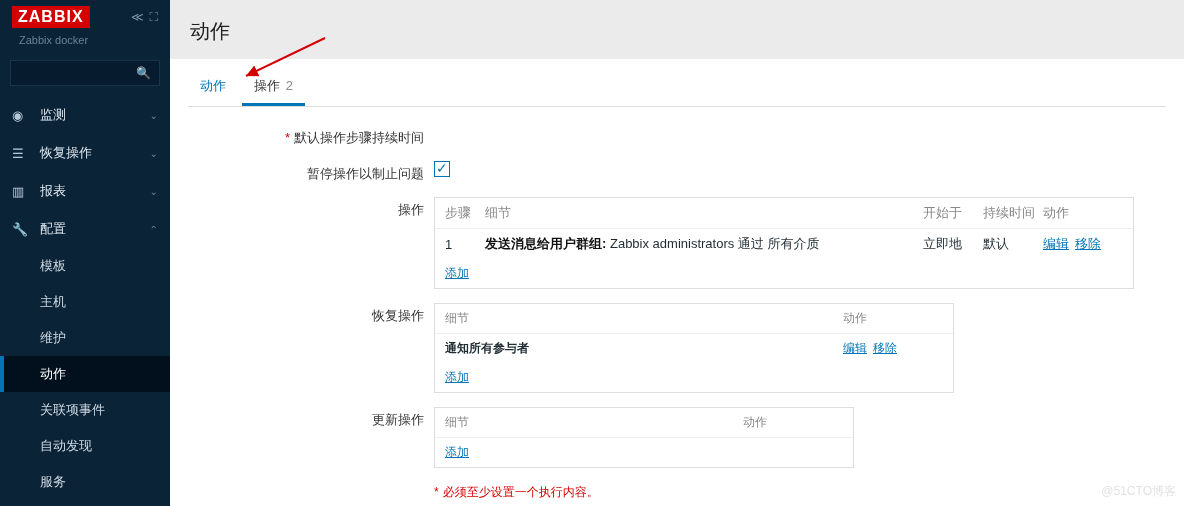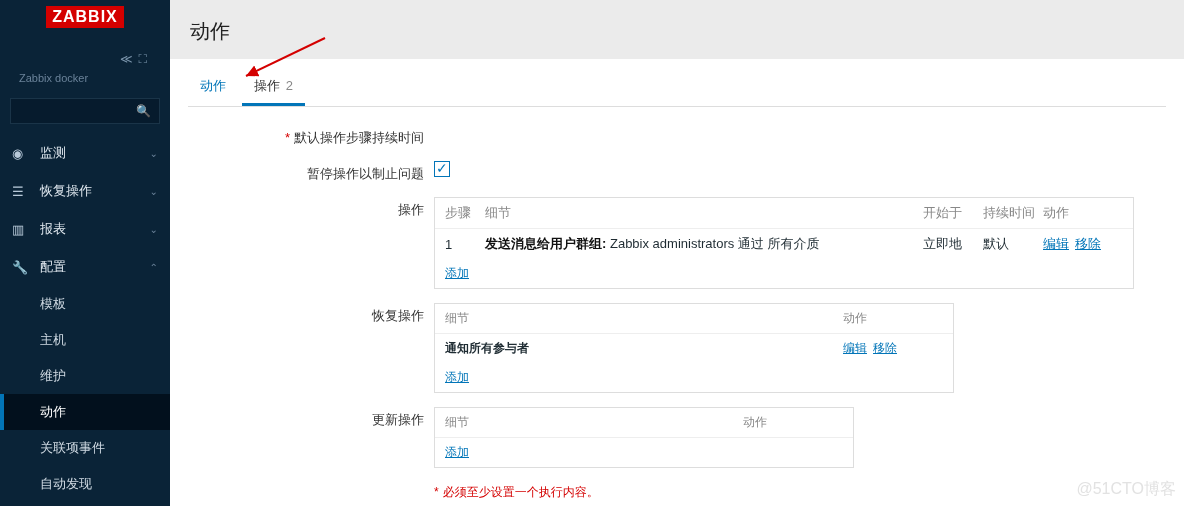--- a/index.html
+++ b/index.html
@@ -1,18 +1,18 @@
 <!DOCTYPE html>
 <html><head>
 <meta charset="utf-8">
 <style>
 * { box-sizing: border-box; margin: 0; padding: 0; font-family: Arial, "Microsoft YaHei", sans-serif; }
 body { background: #fff; font-size: 12px; color: #1f2c33; width: 1184px; height: 506px; overflow: hidden; position: relative; }
 .sidebar { width: 170px; background: #0a2337; color: #b8c9d9; position: absolute; top: 0; left: 0; bottom: 0; }
-.logo-row { display: flex; align-items: center; padding: 6px 23px; gap: 24px; flex-direction: column; }
+.logo-row { display: flex; align-items: center; padding: 6px 12px; gap: 7px; }
 .logo { background: #d40000; color: #fff; font-weight: bold; font-size: 16px; padding: 2px 6px; letter-spacing: 1px; }
 .logo-icons { color: #7a94ab; display: flex; gap: 6px; margin-left: auto; }
 .subtitle { padding: 0 19px 10px; color: #6a8299; font-size: 11px; }
 .search-box { margin: 4px 10px 10px; background: #061b2d; border: 1px solid #1a3448; height: 26px; display: flex; align-items: center; justify-content: flex-end; padding: 0 8px; }
 .nav-item { display: flex; align-items: center; padding: 10px 12px; cursor: pointer; color: #e0e8ef; font-size: 13px; }
 .nav-item .nav-icon { width: 20px; margin-right: 8px; color: #b8c9d9; }
 .nav-item.active .nav-icon { color: #fff; }
 .nav-caret { margin-left: auto; font-size: 10px; color: #6a8299; }
 .sub-list { background: #0a2337; }
 .sub-item { padding: 9px 12px 9px 40px; color: #d0dae3; font-size: 13px; cursor: pointer; }
@@ -46,21 +46,21 @@
 .link { color: #0275b8; cursor: pointer; text-decoration: underline; }
 .link + .link { margin-left: 6px; }
 .ops-add { padding: 6px 10px; }
 .recov-table { border: 1px solid #ddd; width: 520px; }
 .r-head, .r-row { display: flex; padding: 6px 10px; font-size: 12px; align-items: center; }
 .r-head { color: #888; border-bottom: 1px solid #eee; }
 .r-detail { flex: 1; }
 .r-act { width: 100px; }
 .update-table { border: 1px solid #ddd; width: 420px; }
 .hint { color: #d40000; font-size: 12px; padding: 2px 0 10px; }
-.watermark { position: absolute; right: 8px; bottom: 6px; color: #e2e2e2; font-size: 16px; }
+.watermark { position: absolute; right: 8px; bottom: 6px; color: #e2e2e2; font-size: 12px; }
 .arrow { position: absolute; left: 240px; top: 36px; pointer-events: none; }
 </style>
 </head>
 <body>
 
 <div class="sidebar">
   <div class="logo-row">
     <span class="logo">ZABBIX</span>
     <span class="logo-icons">
       <span>≪</span>

